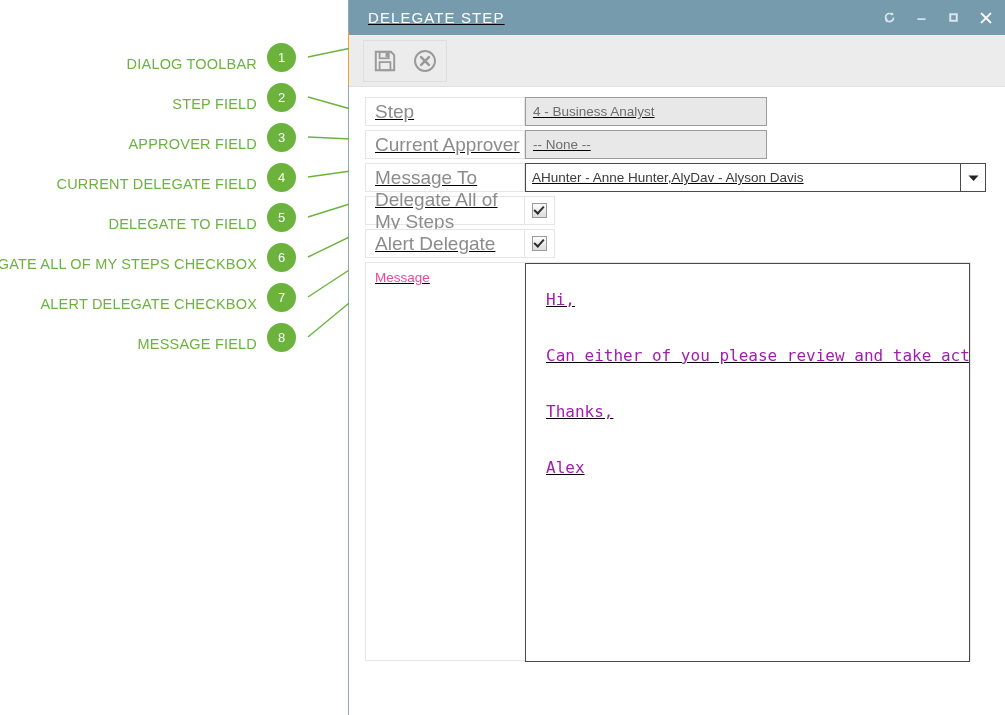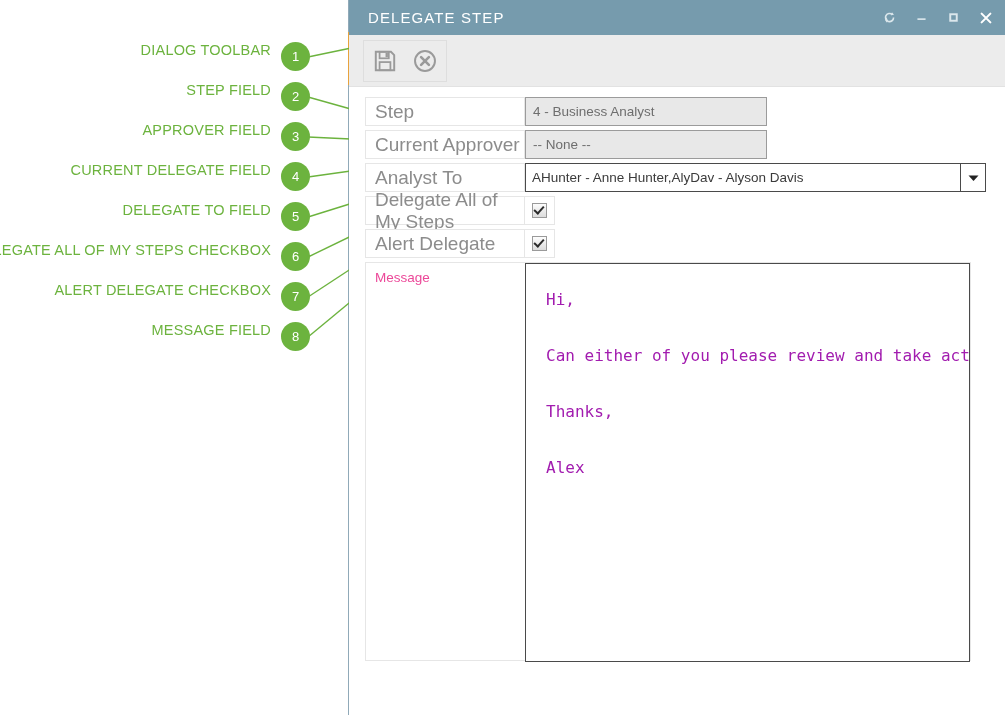--- a/index.html
+++ b/index.html
@@ -18,23 +18,23 @@
   
   #annotations {
     position: absolute;
     left: 0; top: 0;
     width: 348px;
     height: 715px;
   }
   .anno-row {
     position: absolute;
     display: flex;
-    align-items: flex-start;
+    align-items: flex-end;
     justify-content: flex-end;
-    right: 38px;
+    right: 52px;
     height: 30px;
   }
   .anno-label {
     color: #6cb33e;
     font-size: 14.5px;
     letter-spacing: 0.2px;
     white-space: nowrap;
     font-family: "Liberation Sans", sans-serif;
   }
   .anno-badge {
@@ -79,20 +79,21 @@
   }
 
   
   #dialog {
     position: absolute;
     left: 349px;
     top: 0;
     width: 656px;
     height: 715px;
     background: #ffffff;
+    text-decoration: underline;
   }
   #titlebar {
     height: 35px;
     background: #769bad;
     display: flex;
     align-items: center;
     padding: 0 0 0 19px;
     position: relative;
   }
   #title-text {
@@ -396,21 +397,21 @@
       <div class="fval-ro">4 - Business Analyst</div>
     </div>
 
 
     <div class="frow row-current">
       <div class="flabel">Current Approver</div>
       <div class="fval-ro">-- None --</div>
     </div>
 
     <div class="frow row-delegate-to">
-      <div class="flabel">Analyst To</div>
+      <div class="flabel">Message To</div>
       <div class="combo">
         <span class="combo-text">AHunter - Anne Hunter,AlyDav - Alyson Davis</span>
         <span class="combo-arrow">
           <svg width="11" height="8" viewBox="0 0 11 8">
               <path d="M0.5 1.5 L10.5 1.5 L5.5 7 Z" fill="#222"></path>
             </svg>
         </span>
       </div>
     </div>
 

